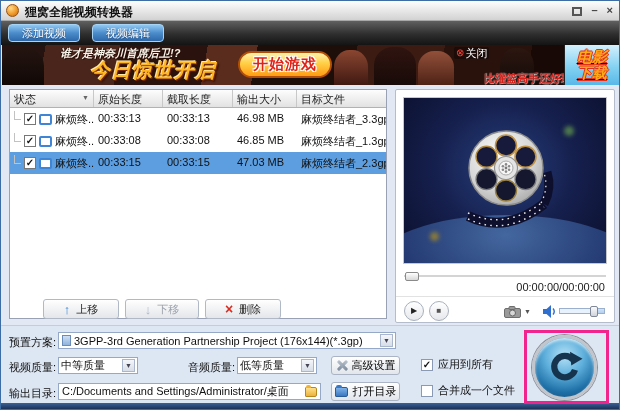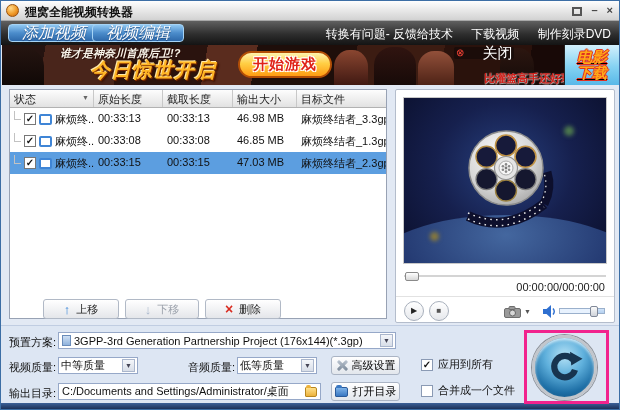--- a/index.html
+++ b/index.html
@@ -20,21 +20,21 @@
   .app-title{position:absolute;left:24px;top:3px;font-size:12px;font-weight:bold;color:#101010;}
   .win-controls{position:absolute;right:6px;top:3px;display:flex;gap:9px;align-items:center;}
   .wc{font-size:11px;color:#444;font-weight:bold;line-height:13px;cursor:default;}
   .wc-box{width:10px;height:9px;border:2px solid #555;margin-top:2px;}
 
   
   .toolbar{position:absolute;left:0;top:20px;right:0;height:24px;
     background:linear-gradient(#606060,#2e2e2e 55%,#141414);}
   .tb-btn{position:absolute;top:3px;height:18px;padding:0 13px;border-radius:4px;
     background:linear-gradient(#8fc8f2,#4b8ccb 50%,#2d68aa);border:1px solid #a6d4f6;
-    color:#fff;font-size:16px;line-height:16px;text-shadow:0 1px 1px #1c477c;cursor:pointer;font-style:italic;}
+    color:#fff;font-size:11px;line-height:16px;text-shadow:0 1px 1px #1c477c;cursor:pointer;}
   .tb-btn.add{left:7px;}
   .tb-btn.edit{left:91px;}
   .tb-links{position:absolute;right:8px;top:5px;font-size:12px;color:#fff;}
   .tb-links span{margin-left:15px;cursor:pointer;}
 
   
   .banner{position:absolute;left:1px;top:44px;width:617px;height:40px;overflow:hidden;
     background:linear-gradient(100deg,#241310 0 7%,#49251b 7% 19%,#2a130e 19% 33%,
       #5a2c1e 33% 41%,#1e0e0a 41% 57%,#3c1c12 57% 71%,#2a120c 71% 85%,#180907 85% 100%);}
   .fig{position:absolute;border-radius:45% 45% 8% 8%;}
@@ -48,21 +48,21 @@
   .bn-line2{position:absolute;left:88px;top:12px;font-size:20px;font-weight:bold;font-style:italic;
     letter-spacing:1px;color:#ffb625;
     text-shadow:1px 1px 0 #7c2a00,-1px -1px 0 #ffe9a8,2px 2px 2px #3a1000;}
   .bn-start{position:absolute;left:236px;top:6px;width:94px;height:27px;border-radius:14px;
     background:linear-gradient(#fff3ae,#ffcf45 45%,#ff9c12);border:2px solid #b24e06;
     color:#e02318;font-size:15px;font-weight:bold;letter-spacing:1px;
     text-shadow:1px 1px 0 #fff,-1px -1px 0 #fff,1px -1px 0 #fff,-1px 1px 0 #fff;cursor:pointer;}
   .bn-close{position:absolute;left:452px;top:2px;display:flex;align-items:center;gap:1px;
     background:rgba(15,8,8,.55);border-radius:2px;padding:0 2px;height:12px;cursor:pointer;}
   .bn-close .dot{color:#ff4538;font-size:10px;line-height:10px;}
-  .bn-close .lbl{color:#fff;font-size:15px;line-height:10px;margin-left:17px;}
+  .bn-close .lbl{color:#fff;font-size:11px;line-height:10px;}
   .bn-caption{position:absolute;left:482px;top:26px;font-size:11px;font-weight:bold;color:#d2201a;
     text-shadow:0 1px 1px rgba(255,255,255,.65),1px 0 1px rgba(255,255,255,.5);}
   .bn-side{position:absolute;right:0;top:0;width:55px;height:40px;border-left:1px solid #222;
     background:linear-gradient(#d3f0fc,#84d2f2 55%,#58b8e8);
     display:flex;flex-direction:column;align-items:center;justify-content:center;cursor:pointer;text-decoration:underline;}
   .bn-side span{font-size:15px;font-weight:bold;font-style:italic;line-height:16px;color:#ffa918;
     text-shadow:1px 0 0 #e03022,-1px 0 0 #e03022,0 1px 0 #e03022,0 -1px 0 #e03022;}
 
   
   .file-table{position:absolute;left:8px;top:88px;width:378px;height:230px;background:#fff;
@@ -190,25 +190,20 @@
     <span class="win-controls">
       <span class="wc-box"></span>
       <span class="wc">–</span>
       <span class="wc">×</span>
     </span>
   </div>
 
   <div class="toolbar">
     <button class="tb-btn add">添加视频</button>
     <button class="tb-btn edit">视频编辑</button>
-    <div class="tb-links">
-      <span>转换有问题- 反馈给技术</span>
-      <span>下载视频</span>
-      <span>制作刻录DVD</span>
-    </div>
   </div>
 
   <div class="banner">
     <div class="fig figA"></div>
     <div class="fig figB"></div>
     <div class="fig figC"></div>
     <div class="fig figD"></div>
     <div class="fig figE"></div>
     <div class="bn-line1">谁才是神奈川首席后卫!?</div>
     <div class="bn-line2">今日惊世开启</div>

